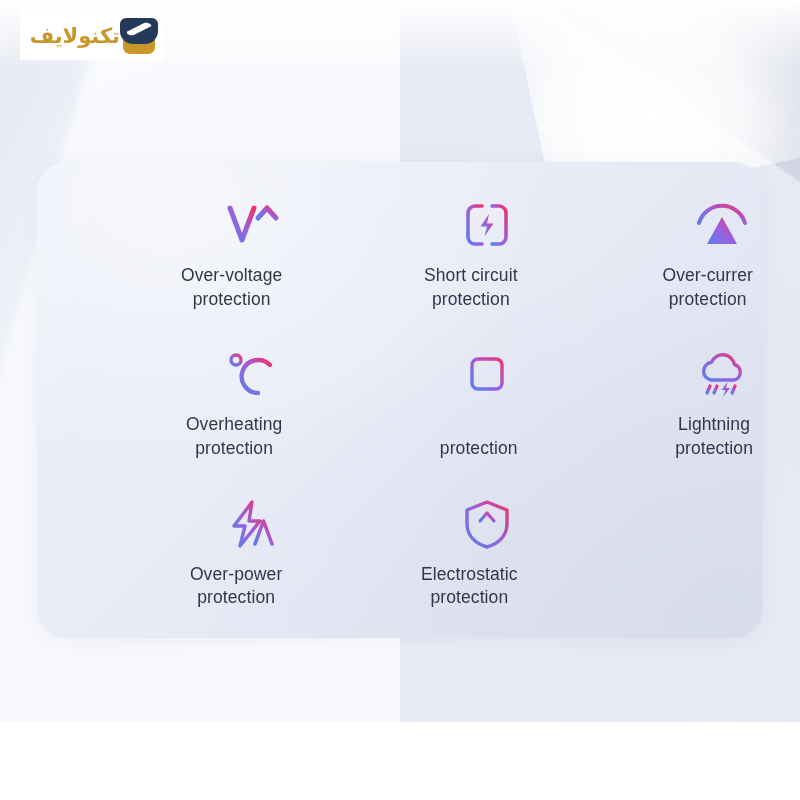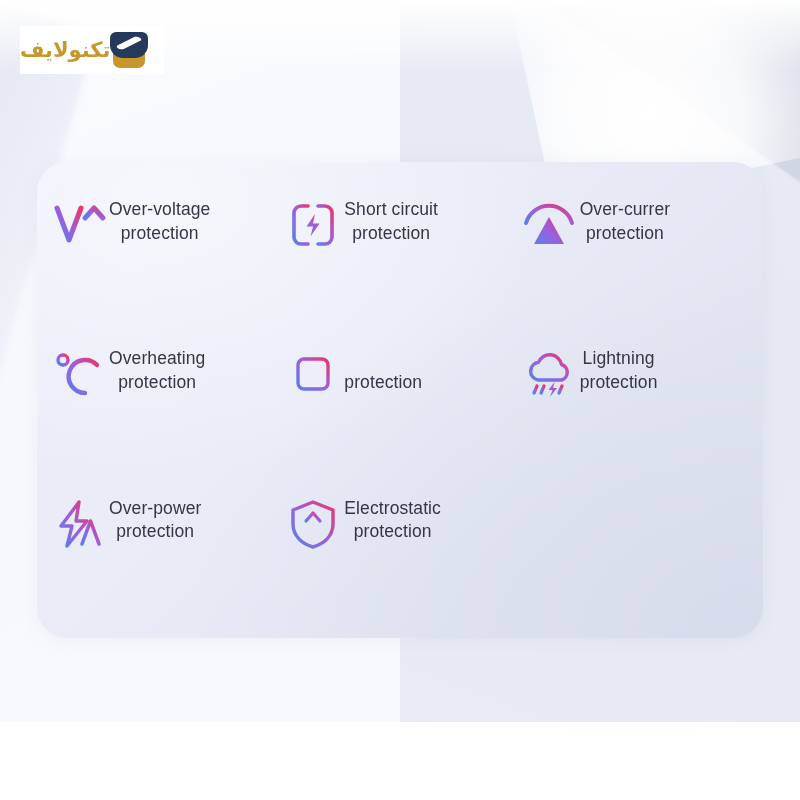--- a/index.html
+++ b/index.html
@@ -83,26 +83,27 @@
     position: absolute;
     left: 0; top: 0;
     width: 800px; height: 70px;
     background: linear-gradient(180deg, #ffffff 0%, rgba(255,255,255,.35) 70%, rgba(255,255,255,0) 100%);
   }
 
   
   .logo {
     position: absolute;
     left: 20px;
-    top: 26px;
+    top: 12px;
     width: 144px;
     height: 48px;
     background: #ffffff;
     display: flex;
     align-items: center;
+    justify-content: flex-end;
     padding-right: 6px;
     z-index: 9;
   }
   .logo-word {
     font-family: "DejaVu Sans", sans-serif;
     font-size: 21px;
     font-weight: 700;
     color: #c8962a;
     direction: rtl;
     line-height: 1;
@@ -165,22 +166,22 @@
     width: 726px;
     height: 476px;
     display: grid;
     grid-template-columns: repeat(3, 1fr);
     grid-template-rows: repeat(3, 1fr);
     padding: 18px 10px 10px 10px;
     z-index: 2;
   }
   .cell {
     display: flex;
-    flex-direction: row;
-    align-items: flex-start;
+    flex-direction: column;
+    align-items: flex-end;
     justify-content: flex-start;
     padding-top: 18px;
   }
   .cell.empty { visibility: hidden; }
 
   .icon-wrap {
     width: 62px;
     height: 54px;
     display: flex;
     align-items: center;

